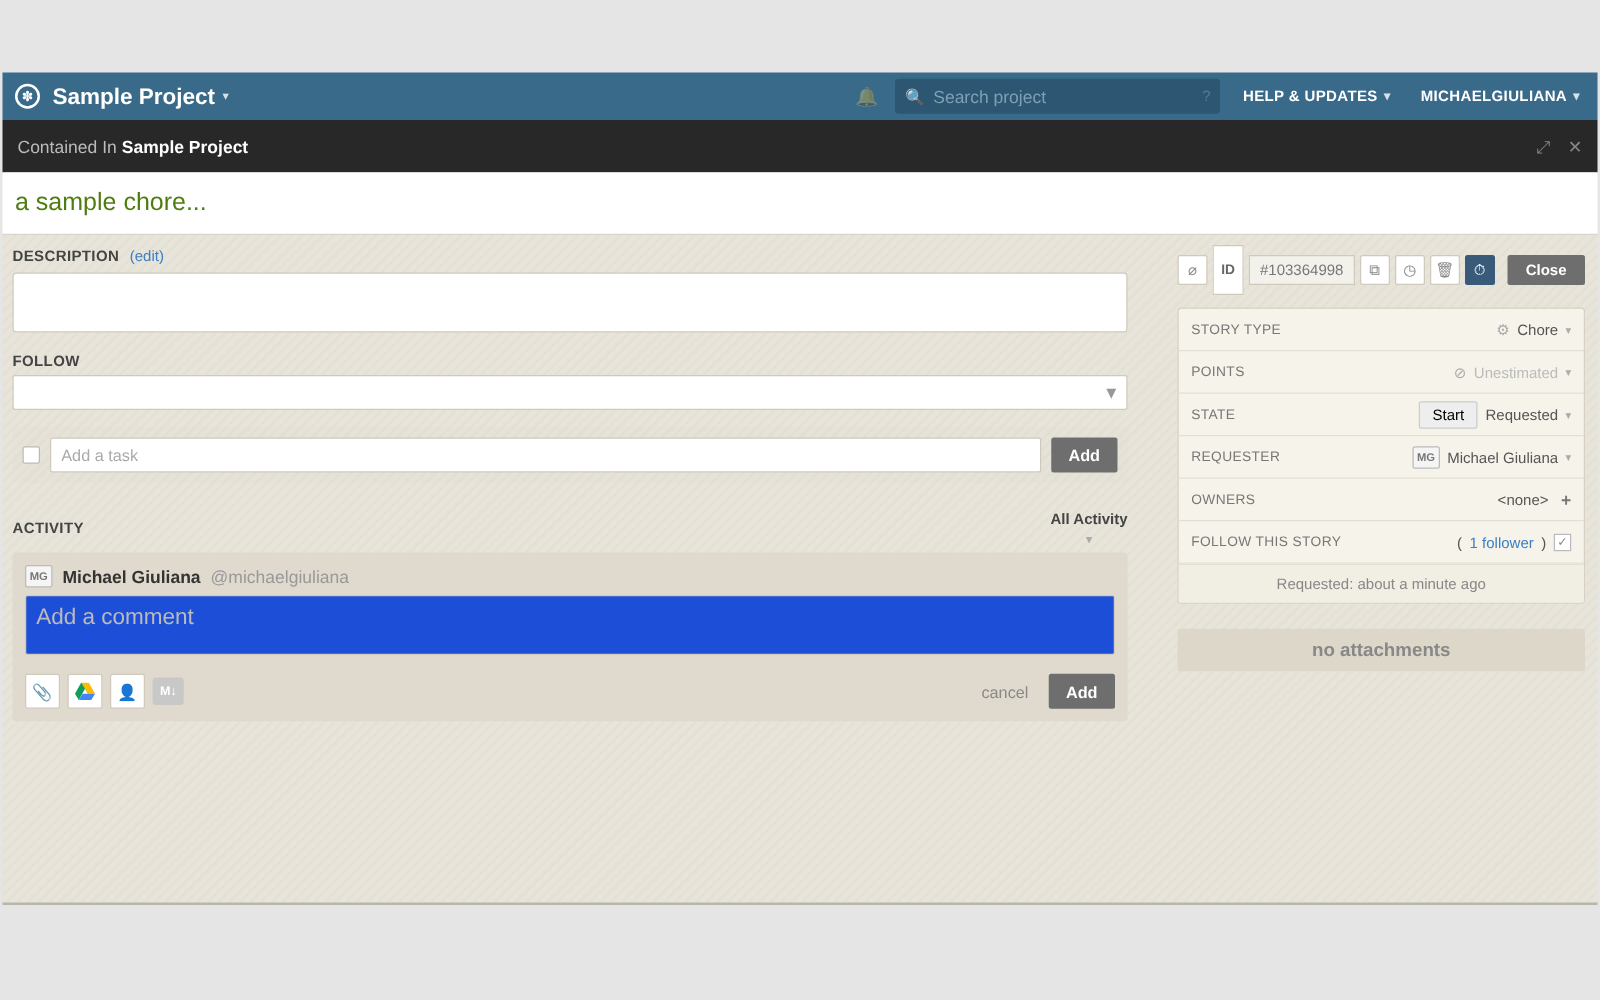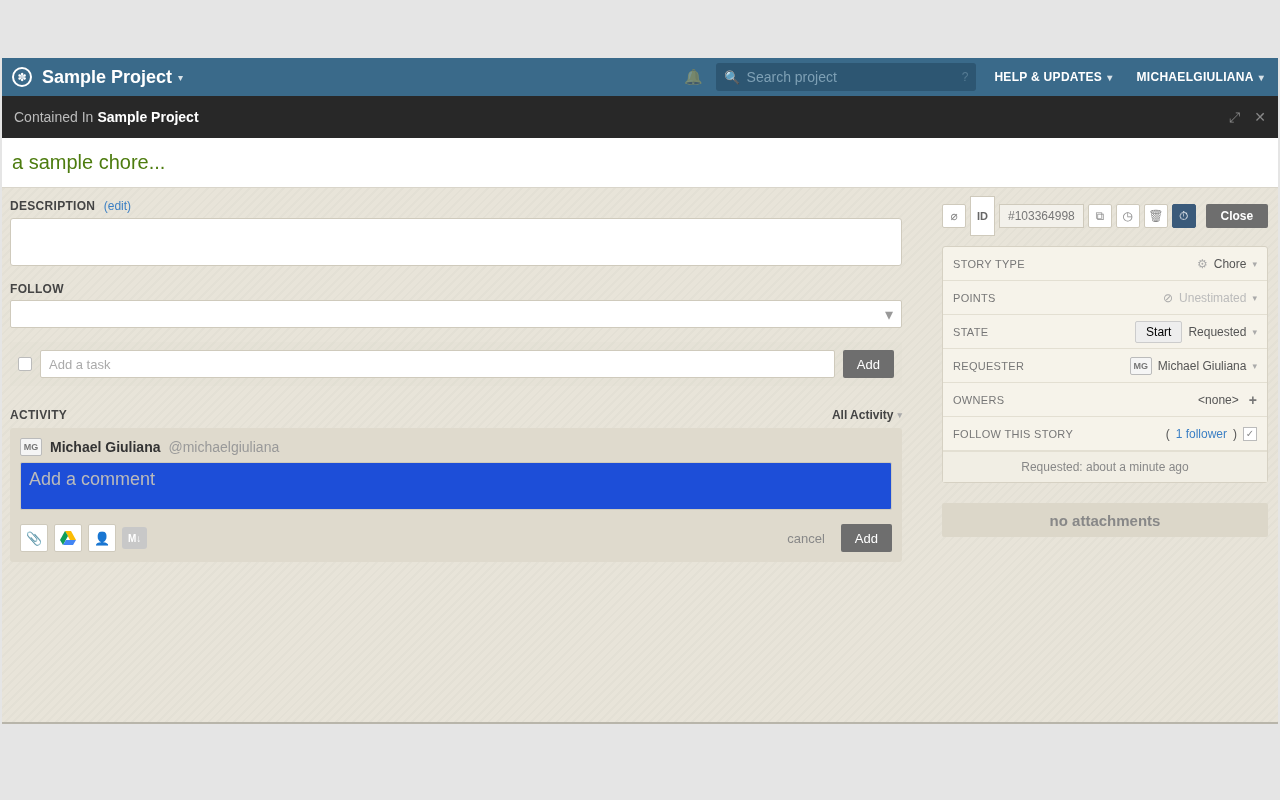--- a/index.html
+++ b/index.html
@@ -77,26 +77,26 @@
   margin-top: 4px; display: flex; align-items: center; gap: 8px;
   background: #ddd8ca22; padding: 8px; border-radius: 3px;
 }
 .task-checkbox { width: 14px; height: 14px; border: 1px solid #bbb; background: #fff; border-radius: 2px; }
 .task-input {
   flex: 1; height: 28px; border: 1px solid #cfcabc; border-radius: 2px; padding: 0 8px; font-size: 13px; color: #333; outline: none;
 }
 .task-input::placeholder { color: #aaa; }
 .add-btn {
   height: 28px; padding: 0 14px; background: #6e6e6e; color: #fff; border: none;
-  border-radius: 2px; font-size: 13px; font-weight: 400; cursor: pointer;
+  border-radius: 2px; font-size: 13px; font-weight: 700; cursor: pointer;
 }
 .activity-block { margin-top: 22px; }
 .activity-header { display: flex; align-items: center; }
 .activity-header .section-label { flex: 1; }
-.activity-filter { font-size: 12px; font-weight: 700; color: #444; display:flex; align-items:center; gap:4px;}
+.activity-filter { font-size: 12px; font-weight: 700; color: #444; display:flex; align-items:center; gap:4px;flex-direction:column;}
 .comment-box {
   margin-top: 6px; background: #dfdacd; border-radius: 3px; padding: 10px;
 }
 .comment-author-row { display: flex; align-items: center; gap: 8px; font-size: 14px; margin-bottom: 6px; }
 .avatar-chip {
   width: 22px; height: 18px; border: 1px solid #bbb; background: #f5f5f5; font-size: 9px; display: flex; align-items: center; justify-content: center; color: #777; border-radius: 2px; font-weight: 700;
 }
 .author-name { font-weight: 700; color: #333; }
 .author-handle { color: #999; }
 .comment-textarea {

